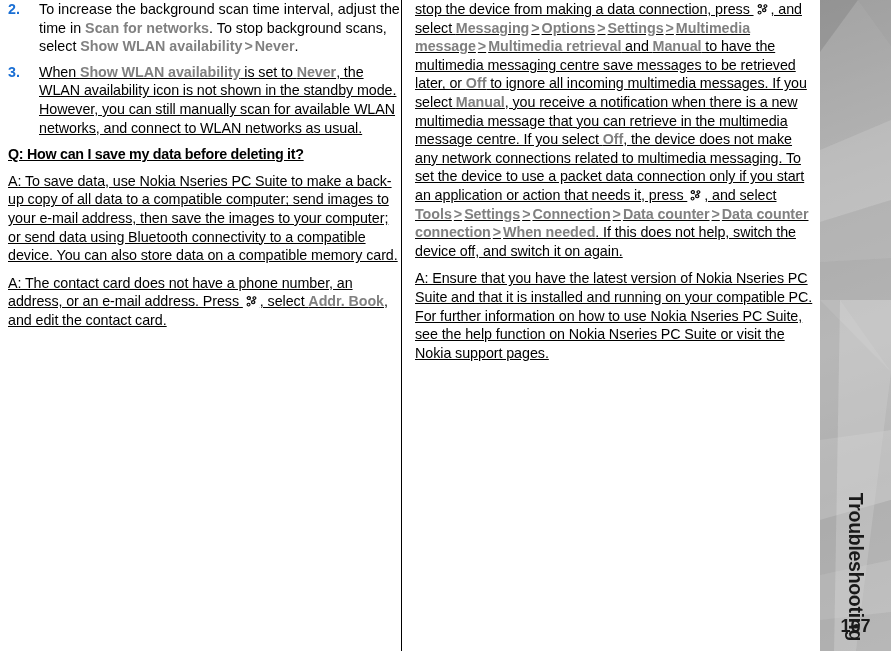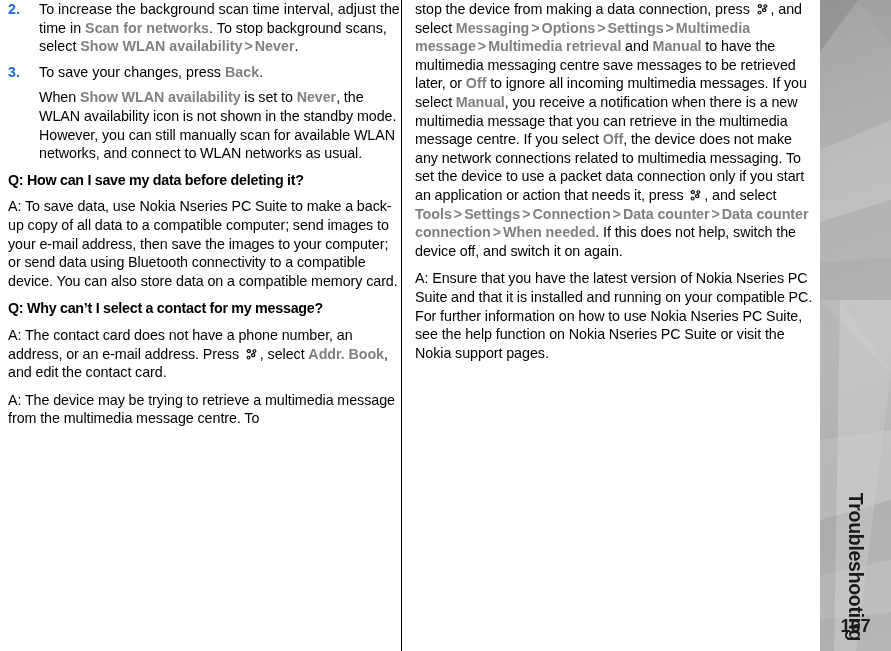--- a/index.html
+++ b/index.html
@@ -41,20 +41,21 @@
   }
 
   
   p {
     margin: 0 0 7px 0;
     font-size: 14.3px;
     line-height: 18.6px;
     color: #000000;
     letter-spacing: -0.05px;
     word-spacing: -0.15px;
+    text-decoration: underline;
   }
   p.q {
     font-weight: bold;
     margin-bottom: 8px;
     letter-spacing: -0.25px;
   }
   p.a { margin-bottom: 9px; }
 
   
   .step {
@@ -159,36 +160,33 @@
 
   <div class="col col-left">
 
     <div class="step">
       <span class="step-num">2.</span>
       <span class="step-body">To increase the background scan time interval, adjust the time in <span class="ui">Scan for networks</span>. To stop background scans, select <span class="ui">Show WLAN availability</span><span class="arrow">&gt;</span><span class="ui">Never</span>.</span>
     </div>
 
     <div class="step">
       <span class="step-num">3.</span>
-      <span class="step-body">To save your changes, press <span class="ui">Back</span>.</span>
     </div>
 
     <p class="sub">When <span class="ui">Show WLAN availability</span> is set to <span class="ui">Never</span>, the WLAN availability icon is not shown in the standby mode. However, you can still manually scan for available WLAN networks, and connect to WLAN networks as usual.</p>
 
     <p class="q">Q: How can I save my data before deleting it?</p>
     <p class="a">A: To save data, use Nokia Nseries PC Suite to make a back-up copy of all data to a compatible computer; send images to your e-mail address, then save the images to your computer; or send data using Bluetooth connectivity to a compatible device. You can also store data on a compatible memory card.</p>
 
-    <p class="q">Q: Why can’t I select a contact for my message?</p>
     <p class="a">A: The contact card does not have a phone number, an address, or an e-mail address. Press <span class="menukey"><svg viewBox="0 0 16 16" width="13" height="13" aria-hidden="true">
             <path fill="#000" d="M4.7 1.2c1.5 0 2.7 1.1 2.7 2.5 0 .7-.3 1.3-.8 1.8l1.6 1.6c.5-.5 1.2-.8 1.9-.8 1.5 0 2.7 1.1 2.7 2.5S11.6 11.3 10.1 11.3 7.4 10.2 7.4 8.8c0-.5.1-.9.4-1.3L6.2 5.9c-.4.3-.9.4-1.5.4C3.2 6.3 2 5.2 2 3.8S3.2 1.2 4.7 1.2zm0 1.5c-.7 0-1.2.5-1.2 1.1s.5 1.1 1.2 1.1 1.2-.5 1.2-1.1-.5-1.1-1.2-1.1zm5.4 5.1c-.7 0-1.2.5-1.2 1.1s.5 1.1 1.2 1.1 1.2-.5 1.2-1.1-.5-1.1-1.2-1.1z"></path>
             <path fill="#000" d="M11.6 1.4c1.4 0 2.5 1 2.5 2.3s-1.1 2.3-2.5 2.3S9.1 5 9.1 3.7s1.1-2.3 2.5-2.3zm0 1.4c-.6 0-1.1.4-1.1 1s.5 1 1.1 1 1.1-.4 1.1-1-.5-1-1.1-1z"></path>
             <path fill="#000" d="M4.4 9.5c1.4 0 2.5 1 2.5 2.3s-1.1 2.3-2.5 2.3-2.5-1-2.5-2.3 1.1-2.3 2.5-2.3zm0 1.4c-.6 0-1.1.4-1.1 1s.5 1 1.1 1 1.1-.4 1.1-1-.5-1-1.1-1z"></path>
           </svg></span>, select <span class="ui">Addr. Book</span>, and edit the contact card.</p>
 
-    <p class="a">A: The device may be trying to retrieve a multimedia message from the multimedia message centre. To</p>
   </div>
 
   <div class="col-divider"></div>
 
   <div class="col col-right">
     <p class="a">stop the device from making a data connection, press <span class="menukey"><svg viewBox="0 0 16 16" width="13" height="13" aria-hidden="true">
             <path fill="#000" d="M4.7 1.2c1.5 0 2.7 1.1 2.7 2.5 0 .7-.3 1.3-.8 1.8l1.6 1.6c.5-.5 1.2-.8 1.9-.8 1.5 0 2.7 1.1 2.7 2.5S11.6 11.3 10.1 11.3 7.4 10.2 7.4 8.8c0-.5.1-.9.4-1.3L6.2 5.9c-.4.3-.9.4-1.5.4C3.2 6.3 2 5.2 2 3.8S3.2 1.2 4.7 1.2zm0 1.5c-.7 0-1.2.5-1.2 1.1s.5 1.1 1.2 1.1 1.2-.5 1.2-1.1-.5-1.1-1.2-1.1zm5.4 5.1c-.7 0-1.2.5-1.2 1.1s.5 1.1 1.2 1.1 1.2-.5 1.2-1.1-.5-1.1-1.2-1.1z"></path>
             <path fill="#000" d="M11.6 1.4c1.4 0 2.5 1 2.5 2.3s-1.1 2.3-2.5 2.3S9.1 5 9.1 3.7s1.1-2.3 2.5-2.3zm0 1.4c-.6 0-1.1.4-1.1 1s.5 1 1.1 1 1.1-.4 1.1-1-.5-1-1.1-1z"></path>
             <path fill="#000" d="M4.4 9.5c1.4 0 2.5 1 2.5 2.3s-1.1 2.3-2.5 2.3-2.5-1-2.5-2.3 1.1-2.3 2.5-2.3zm0 1.4c-.6 0-1.1.4-1.1 1s.5 1 1.1 1 1.1-.4 1.1-1-.5-1-1.1-1z"></path>
           </svg></span>, and select <span class="ui">Messaging</span><span class="arrow">&gt;</span><span class="ui">Options</span><span class="arrow">&gt;</span><span class="ui">Settings</span><span class="arrow">&gt;</span><span class="ui">Multimedia message</span><span class="arrow">&gt;</span><span class="ui">Multimedia retrieval</span> and <span class="ui">Manual</span> to have the multimedia messaging centre save messages to be retrieved later, or <span class="ui">Off</span> to ignore all incoming multimedia messages. If you select <span class="ui">Manual</span>, you receive a notification when there is a new multimedia message that you can retrieve in the multimedia message centre. If you select <span class="ui">Off</span>, the device does not make any network connections related to multimedia messaging. To set the device to use a packet data connection only if you start an application or action that needs it, press <span class="menukey"><svg viewBox="0 0 16 16" width="13" height="13" aria-hidden="true">

